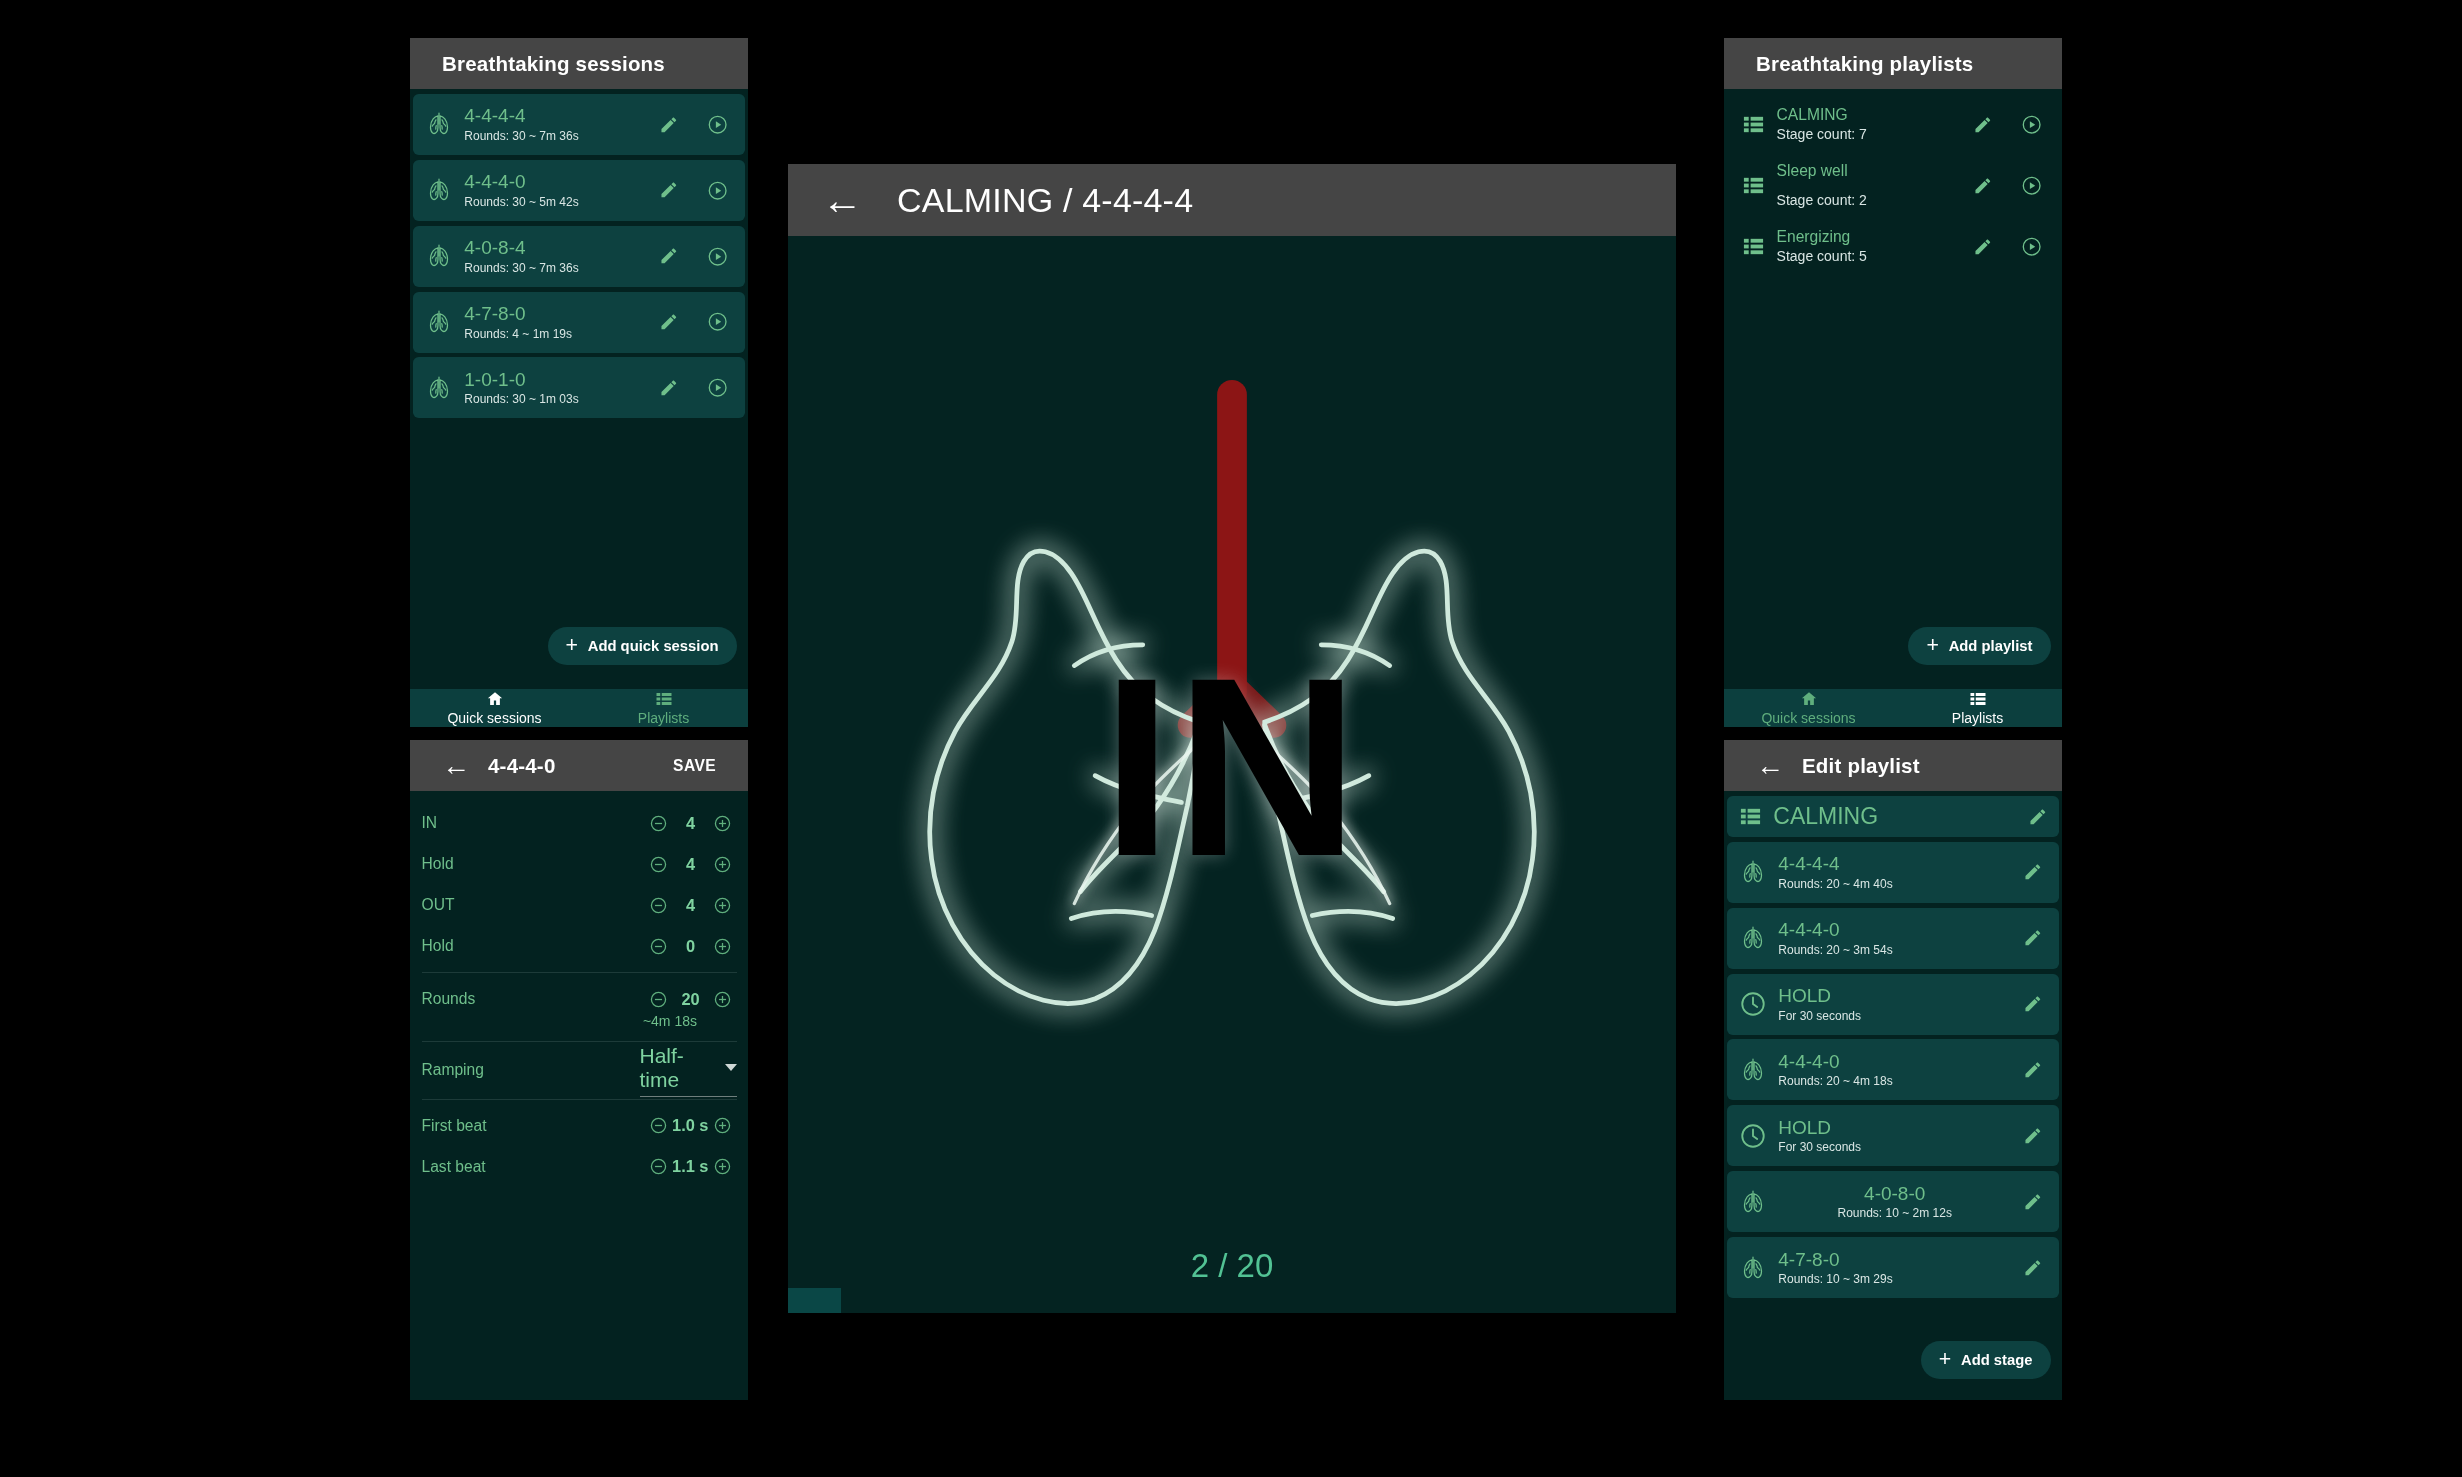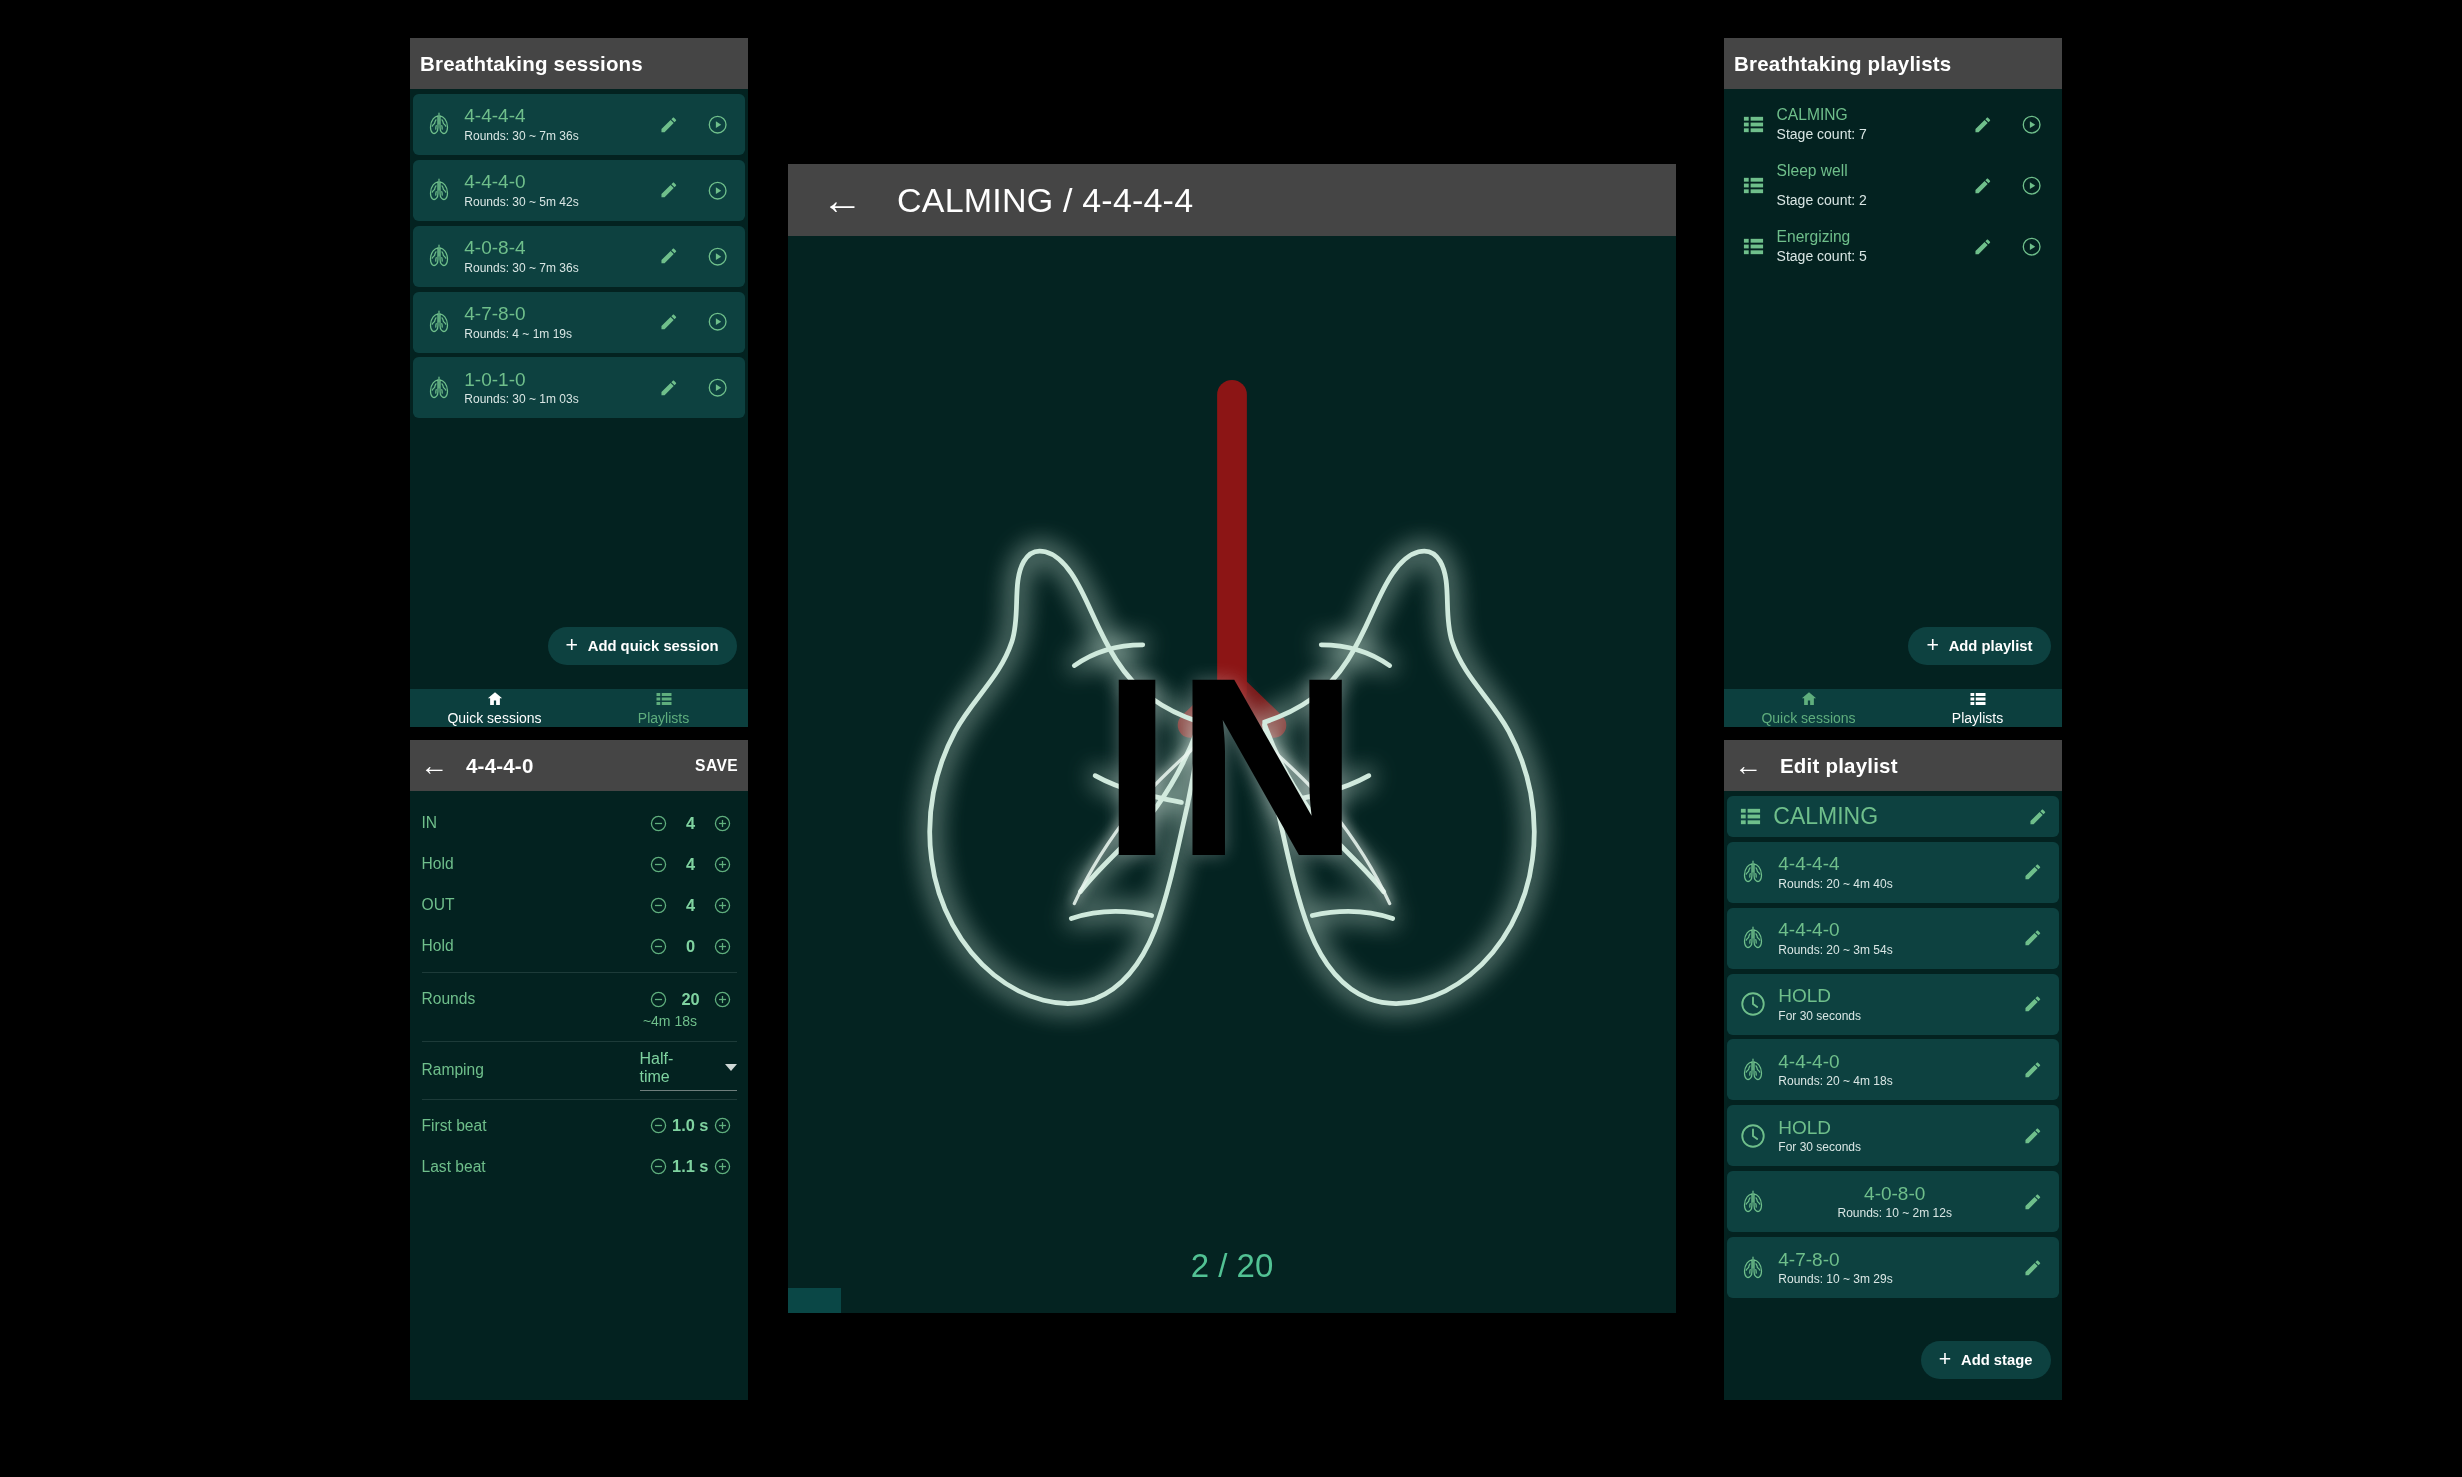--- a/index.html
+++ b/index.html
@@ -6,21 +6,21 @@
   html,body{
     width:2462px; height:1477px; background:#000; overflow:hidden;
     font-family:"Liberation Sans", sans-serif;
   }
   .stage{ position:relative; width:2462px; height:1477px; background:#000; }
 
   
   .panel{ position:absolute; background:#032220; overflow:hidden; }
   .appbar{
     height:51px; background:#454545; display:flex; align-items:center;
-    padding:0 10px; gap:18px; flex:0 0 auto;
+    padding:0 32px; gap:18px; flex:0 0 auto;
   }
   .appbar .title{ color:#fff; font-size:20.5px; font-weight:bold; letter-spacing:0.2px; }
   .appbar .back{ color:#fff; font-size:28px; line-height:1; cursor:pointer; }
   .appbar .save{ color:#fff; font-size:15.6px; font-weight:bold; margin-left:auto; letter-spacing:0.4px; }
 
   .body{ position:absolute; left:0; right:0; top:51px; bottom:0; }
 
   
   .cards{ padding:4.9px 3.3px 0 3.3px; display:flex; flex-direction:column; gap:4.9px; }
   .card{
@@ -72,21 +72,21 @@
     font-size:16.4px; font-weight:bold;
   }
   .sep{ height:0.8px; background:#1d3b39; margin:5.7px 11.5px; }
   .subnote{ text-align:right; color:#6fbf8b; font-size:14px; padding:0 51px 0 0; margin-top:-6.6px; }
   .ddrow{ display:flex; align-items:center; height:46px; padding:0 11.5px; }
   .ddrow .lab{ color:#6fbf8b; font-size:15.6px; flex:1; }
   .dd{
     display:flex; align-items:center; gap:21.3px; width:97px;
     border-bottom:0.8px solid #6f7f7d; padding-bottom:4.1px; cursor:pointer;
   }
-  .dd .ddv{ color:#7fd3a0; font-size:16px; flex:1; }
+  .dd .ddv{ color:#7fd3a0; font-size:21px; flex:1; }
   .caret{ width:0;height:0;border-left:6.6px solid transparent;border-right:6.6px solid transparent;border-top:7.4px solid #cfd8d6; }
 
   
   #center .appbar{ height:72px; padding:0 34px; gap:34px; }
   #center .appbar .back{ font-size:41px; }
   #center .appbar .title{ font-size:34px; font-weight:normal; }
   .breath{
     position:absolute; left:0; right:0; top:72px; bottom:0;
     background:#042321; display:flex; flex-direction:column; align-items:center;
   }

